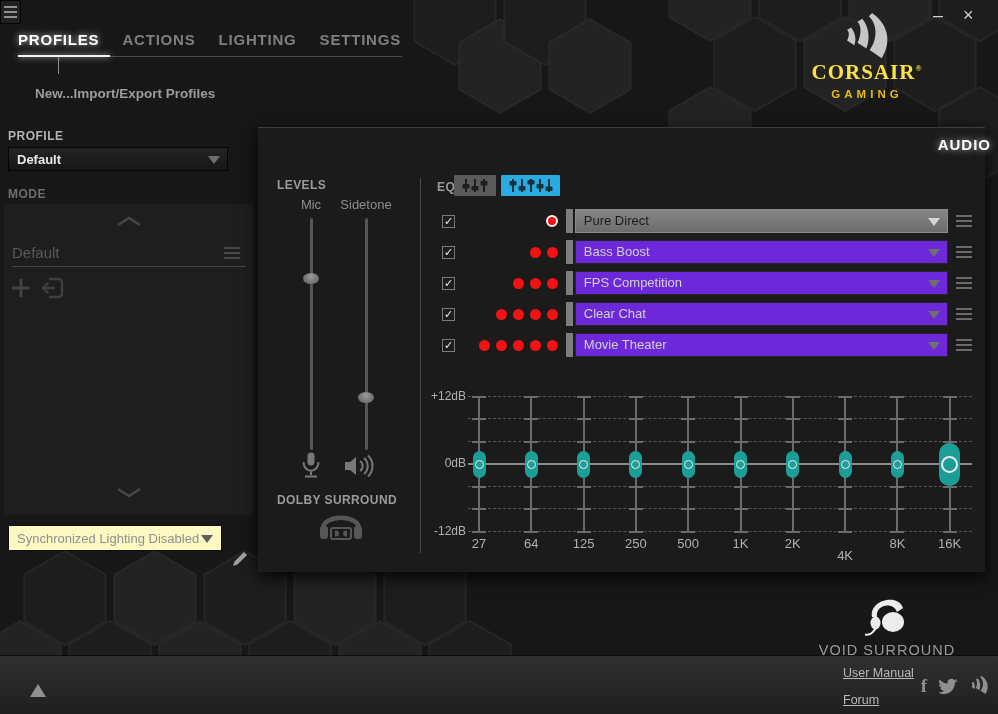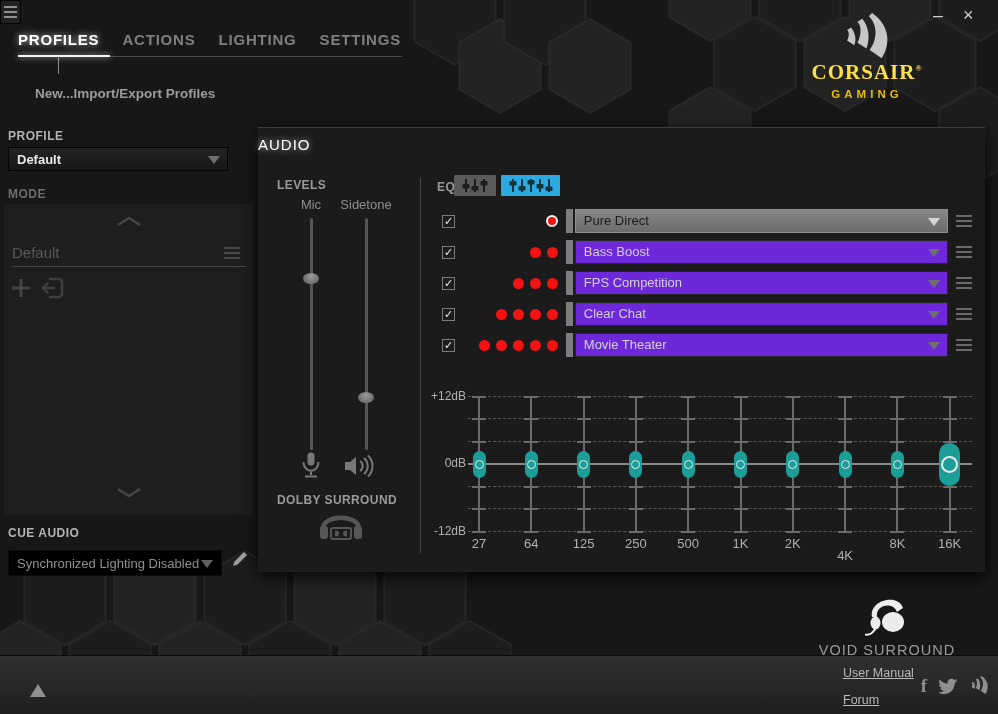--- a/index.html
+++ b/index.html
@@ -44,29 +44,29 @@
   #profile-dd .caret{right:7px;top:8px}
   .burger{background:repeating-linear-gradient(to bottom,currentColor 0 2px,transparent 2px 5px)}
   #profile-burger{left:233px;top:147px;width:21px;height:24px;background:#212121;
        border:1px solid #050505;z-index:2;cursor:pointer;display:flex;align-items:center;justify-content:center}
   #profile-burger .burger{width:13px;height:12px;color:#8f8f8f}
   #mode-panel{left:4px;top:204px;width:250px;height:311px;background:#1e1e1e;z-index:1}
   #mode-value{position:absolute;left:8px;top:40px;font-size:15px;color:#585858}
   #mode-burger{position:absolute;left:220px;top:43px;width:16px;height:13px;color:#484848;cursor:pointer}
   #mode-underline{position:absolute;left:8px;top:62px;width:234px;height:1px;background:#464646}
   .chev{position:absolute;left:112px}
-  #cue-dd{left:8px;top:550px;width:214px;height:26px;background:#000000;border-color:#0c0c0c}
+  #cue-dd{left:8px;top:525px;width:214px;height:26px;background:#fef9c3;border-color:#0c0c0c}
   #cue-dd .dd-label{color:#8f8f8f;line-height:25px}
   #cue-dd .caret{right:8px;top:9px;border-top-color:#5f5f5f}
 
   
   #main-panel{left:258px;top:127px;width:727px;height:445px;background:#1b1b1b;
        border-top:1px solid #3d3d3d;box-shadow:0 5px 16px rgba(0,0,0,.85);z-index:1}
-  #audio-title{position:absolute;left:0;top:8px;width:100%;text-align:left;font-size:15px;
-       font-weight:normal;letter-spacing:1px;color:#fff;text-shadow:0 0 7px rgba(255,255,255,.7)}
+  #audio-title{position:absolute;left:6px;top:8px;width:100%;text-align:right;font-size:15px;
+       font-weight:bold;letter-spacing:1px;color:#fff;text-shadow:0 0 7px rgba(255,255,255,.7)}
   .panel-label{position:absolute;font-size:12px;font-weight:bold;letter-spacing:.4px;color:#9a9a9a}
   #levels-sep{position:absolute;left:162px;top:50px;width:1px;height:375px;background:#4a4a4a}
   .slider-name{position:absolute;top:69px;width:70px;text-align:center;font-size:13px;color:#8d8d8d}
   .slider-track{position:absolute;top:90px;width:3px;height:232px;background:#555;border-radius:2px}
   .slider-thumb{position:absolute;width:16px;height:11px;border-radius:50%;cursor:pointer;
        background:radial-gradient(circle at 50% 32%,#9a9a9a,#5b5b5b)}
   #dolby-icon{position:absolute;left:60px;top:383px}
 
   
   .eq-btn{position:absolute;top:47px;height:21px;border-radius:1px;cursor:pointer;

